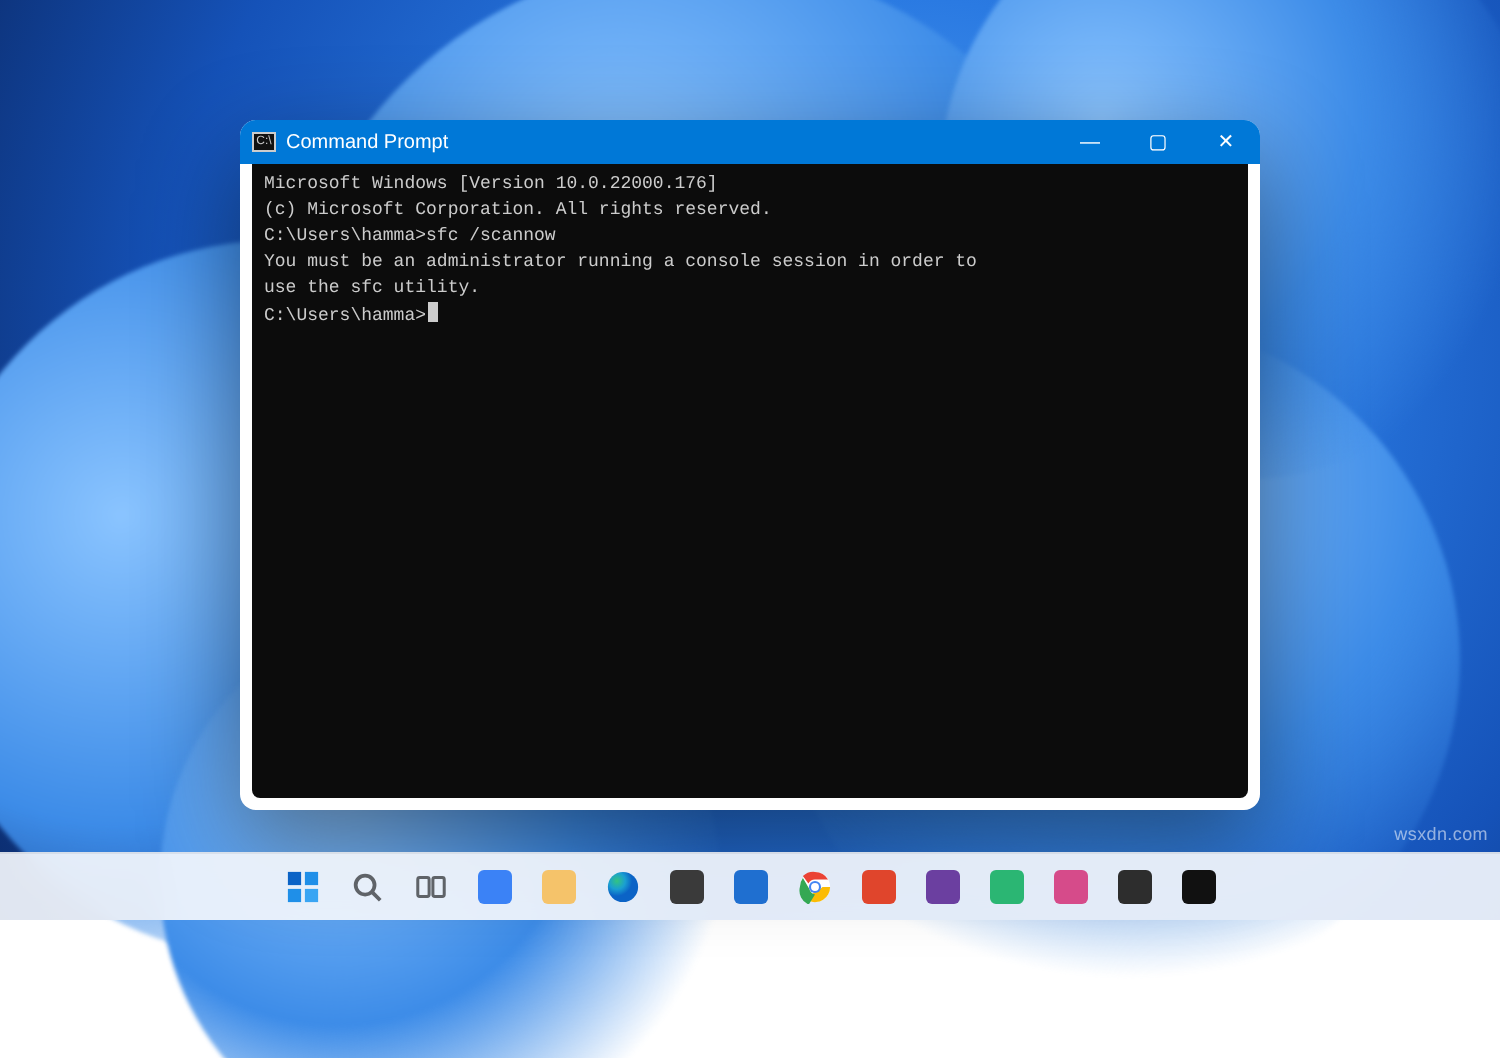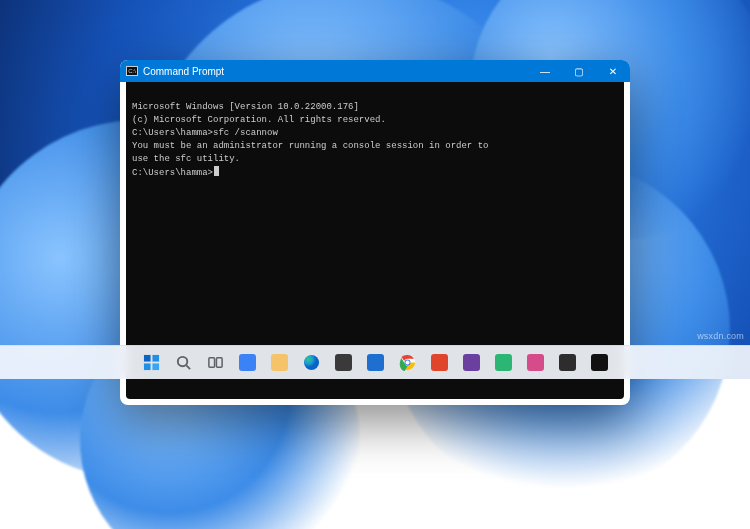--- a/index.html
+++ b/index.html
@@ -1,19 +1,19 @@
 <!DOCTYPE html>
 <html><head>
 <meta charset="utf-8">
 <style>
   * { margin: 0; padding: 0; box-sizing: border-box; }
   html, body { width: 750px; height: 529px; overflow: hidden; font-family: "Segoe UI", sans-serif; }
   .desktop {
     position: relative;
-    width: 750px; height: 379px;
+    width: 750px; height: 460px;
     background: radial-gradient(circle at 60% 40%, #5aa5f5 0%, #2a7ae2 35%, #1552b8 70%, #0b2b6b 100%);
   }
   
   .petal {
     position: absolute; border-radius: 50%;
     background: radial-gradient(circle at 35% 30%, #8ac4ff 0%, #3d8ce8 45%, rgba(13,60,150,0) 75%);
     filter: blur(1px);
   }
   .p1 { width: 420px; height: 420px; left: 140px; top: -20px; transform: rotate(15deg); }
   .p2 { width: 360px; height: 360px; left: -40px; top: 120px; transform: rotate(-25deg); }
@@ -55,21 +55,21 @@
   }
 
   .terminal {
     position: absolute;
     left: 6px; right: 6px; top: 22px; bottom: 6px;
     background: #0c0c0c;
     color: #cccccc;
     font-family: Consolas, "Courier New", monospace;
     font-size: 9px;
     line-height: 13px;
-    padding: 19px 6px;
+    padding: 4px 6px;
     white-space: pre-wrap;
     border-radius: 0 0 4px 4px;
   }
   .terminal .line { display: block; }
   .cursor-row .prompt { display: inline; }
   .cursor {
     display: inline-block; width: 5px; height: 10px;
     background: #cccccc; vertical-align: -1px; margin-left: 1px;
   }
 

